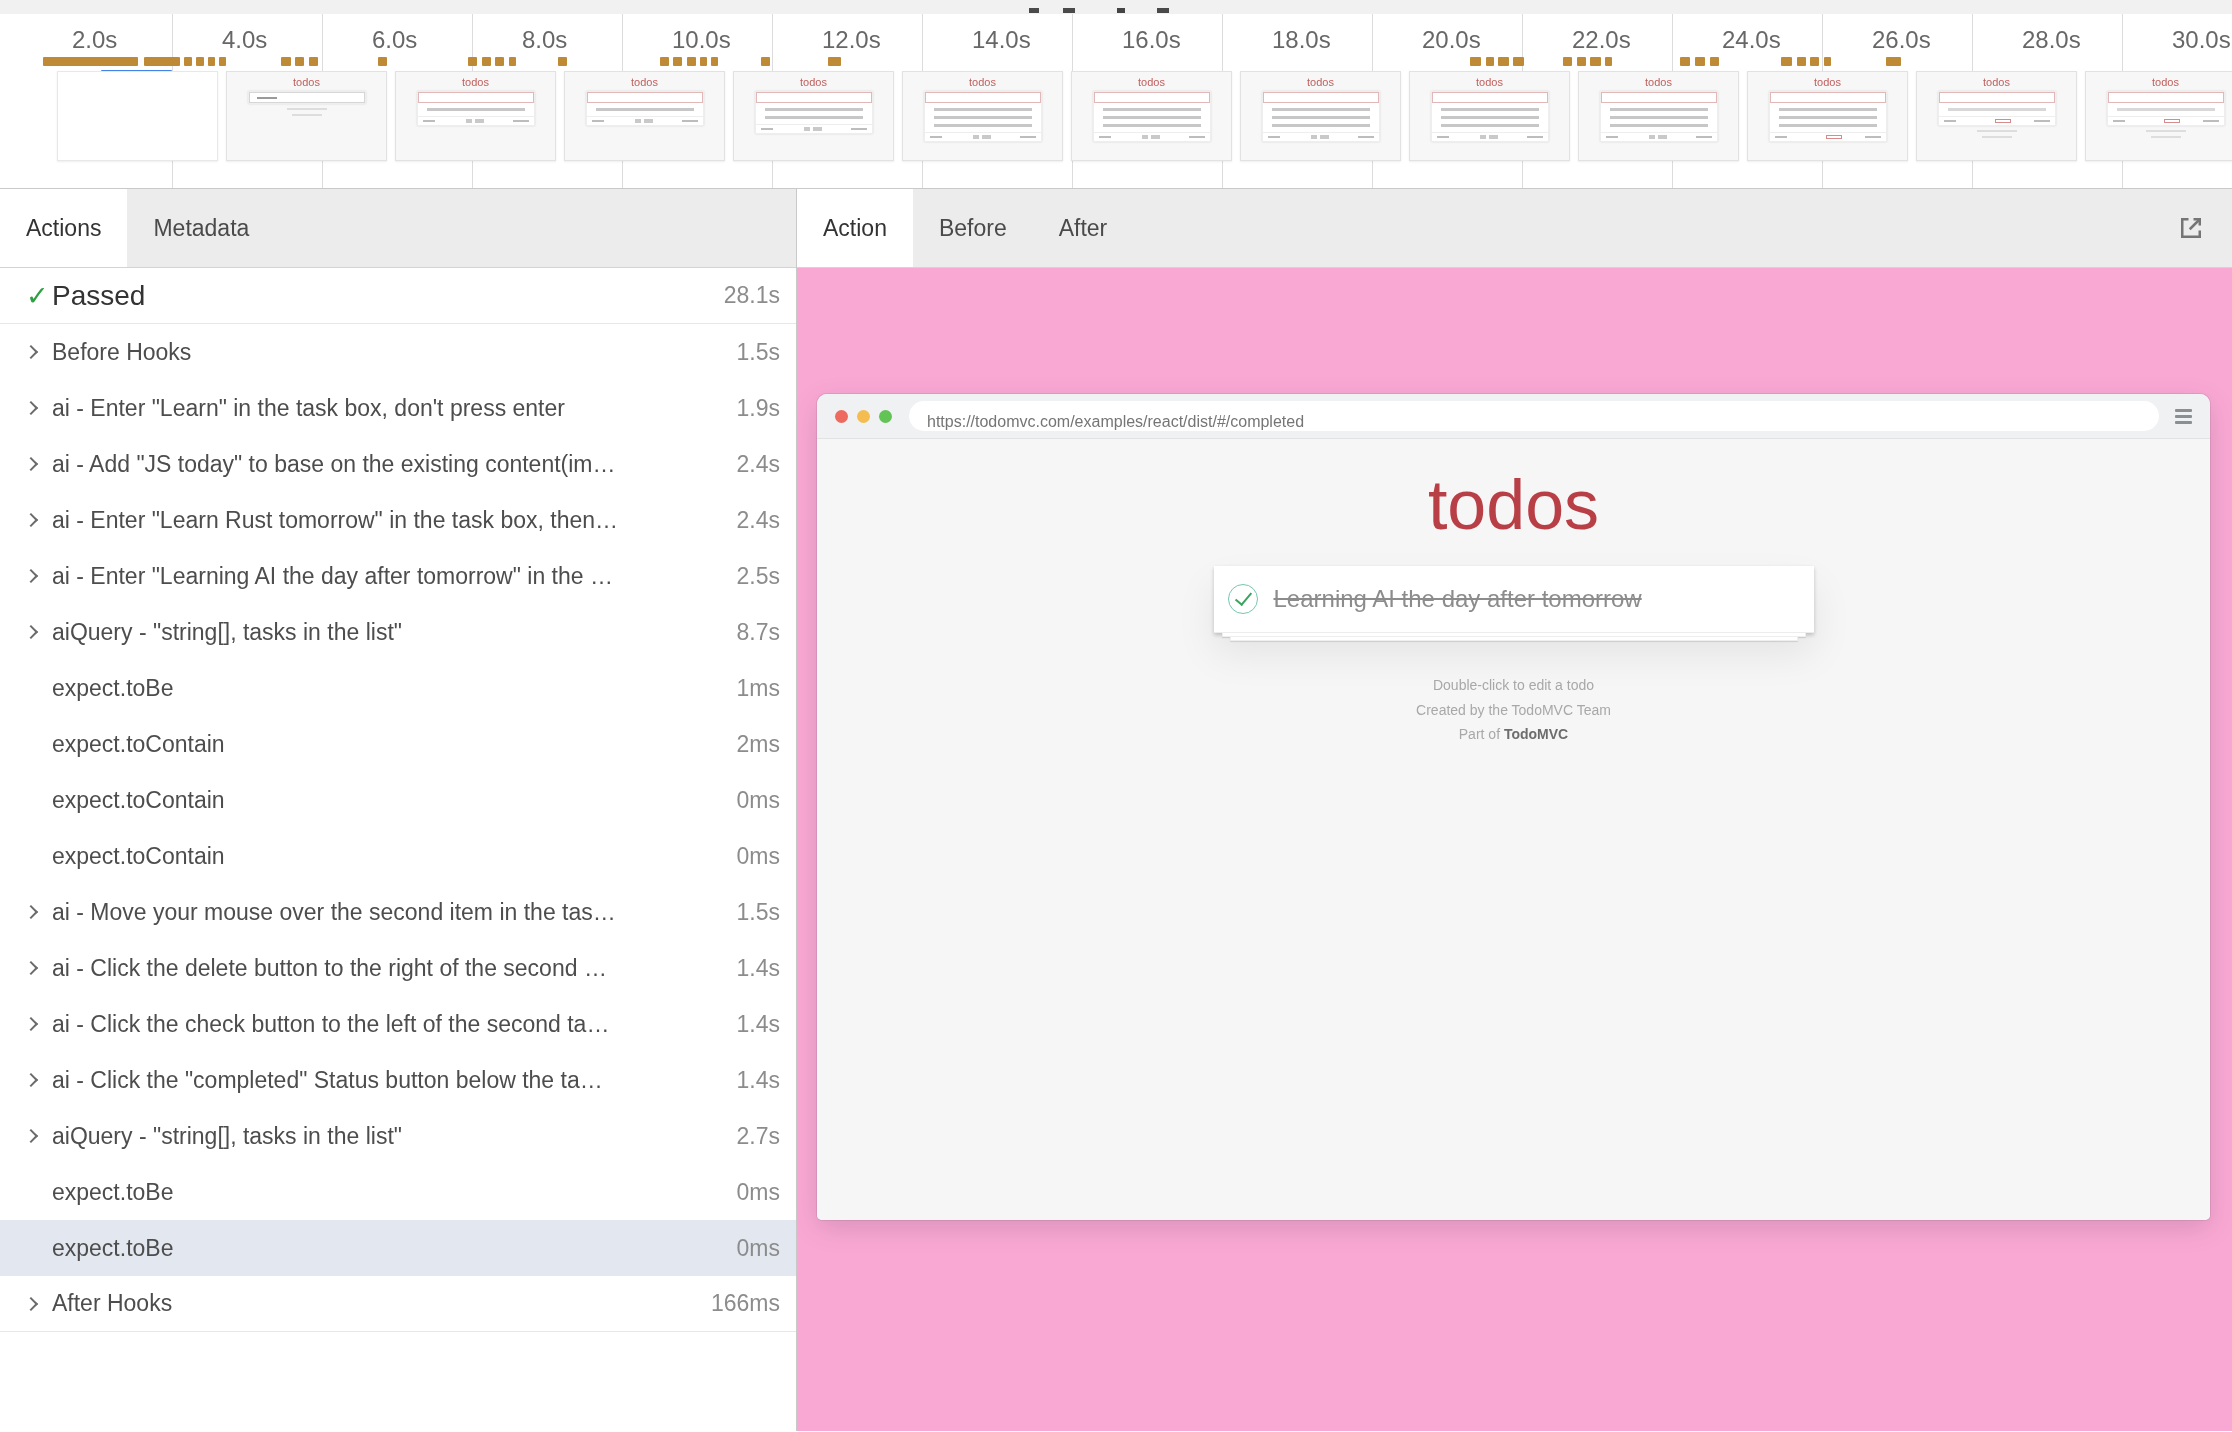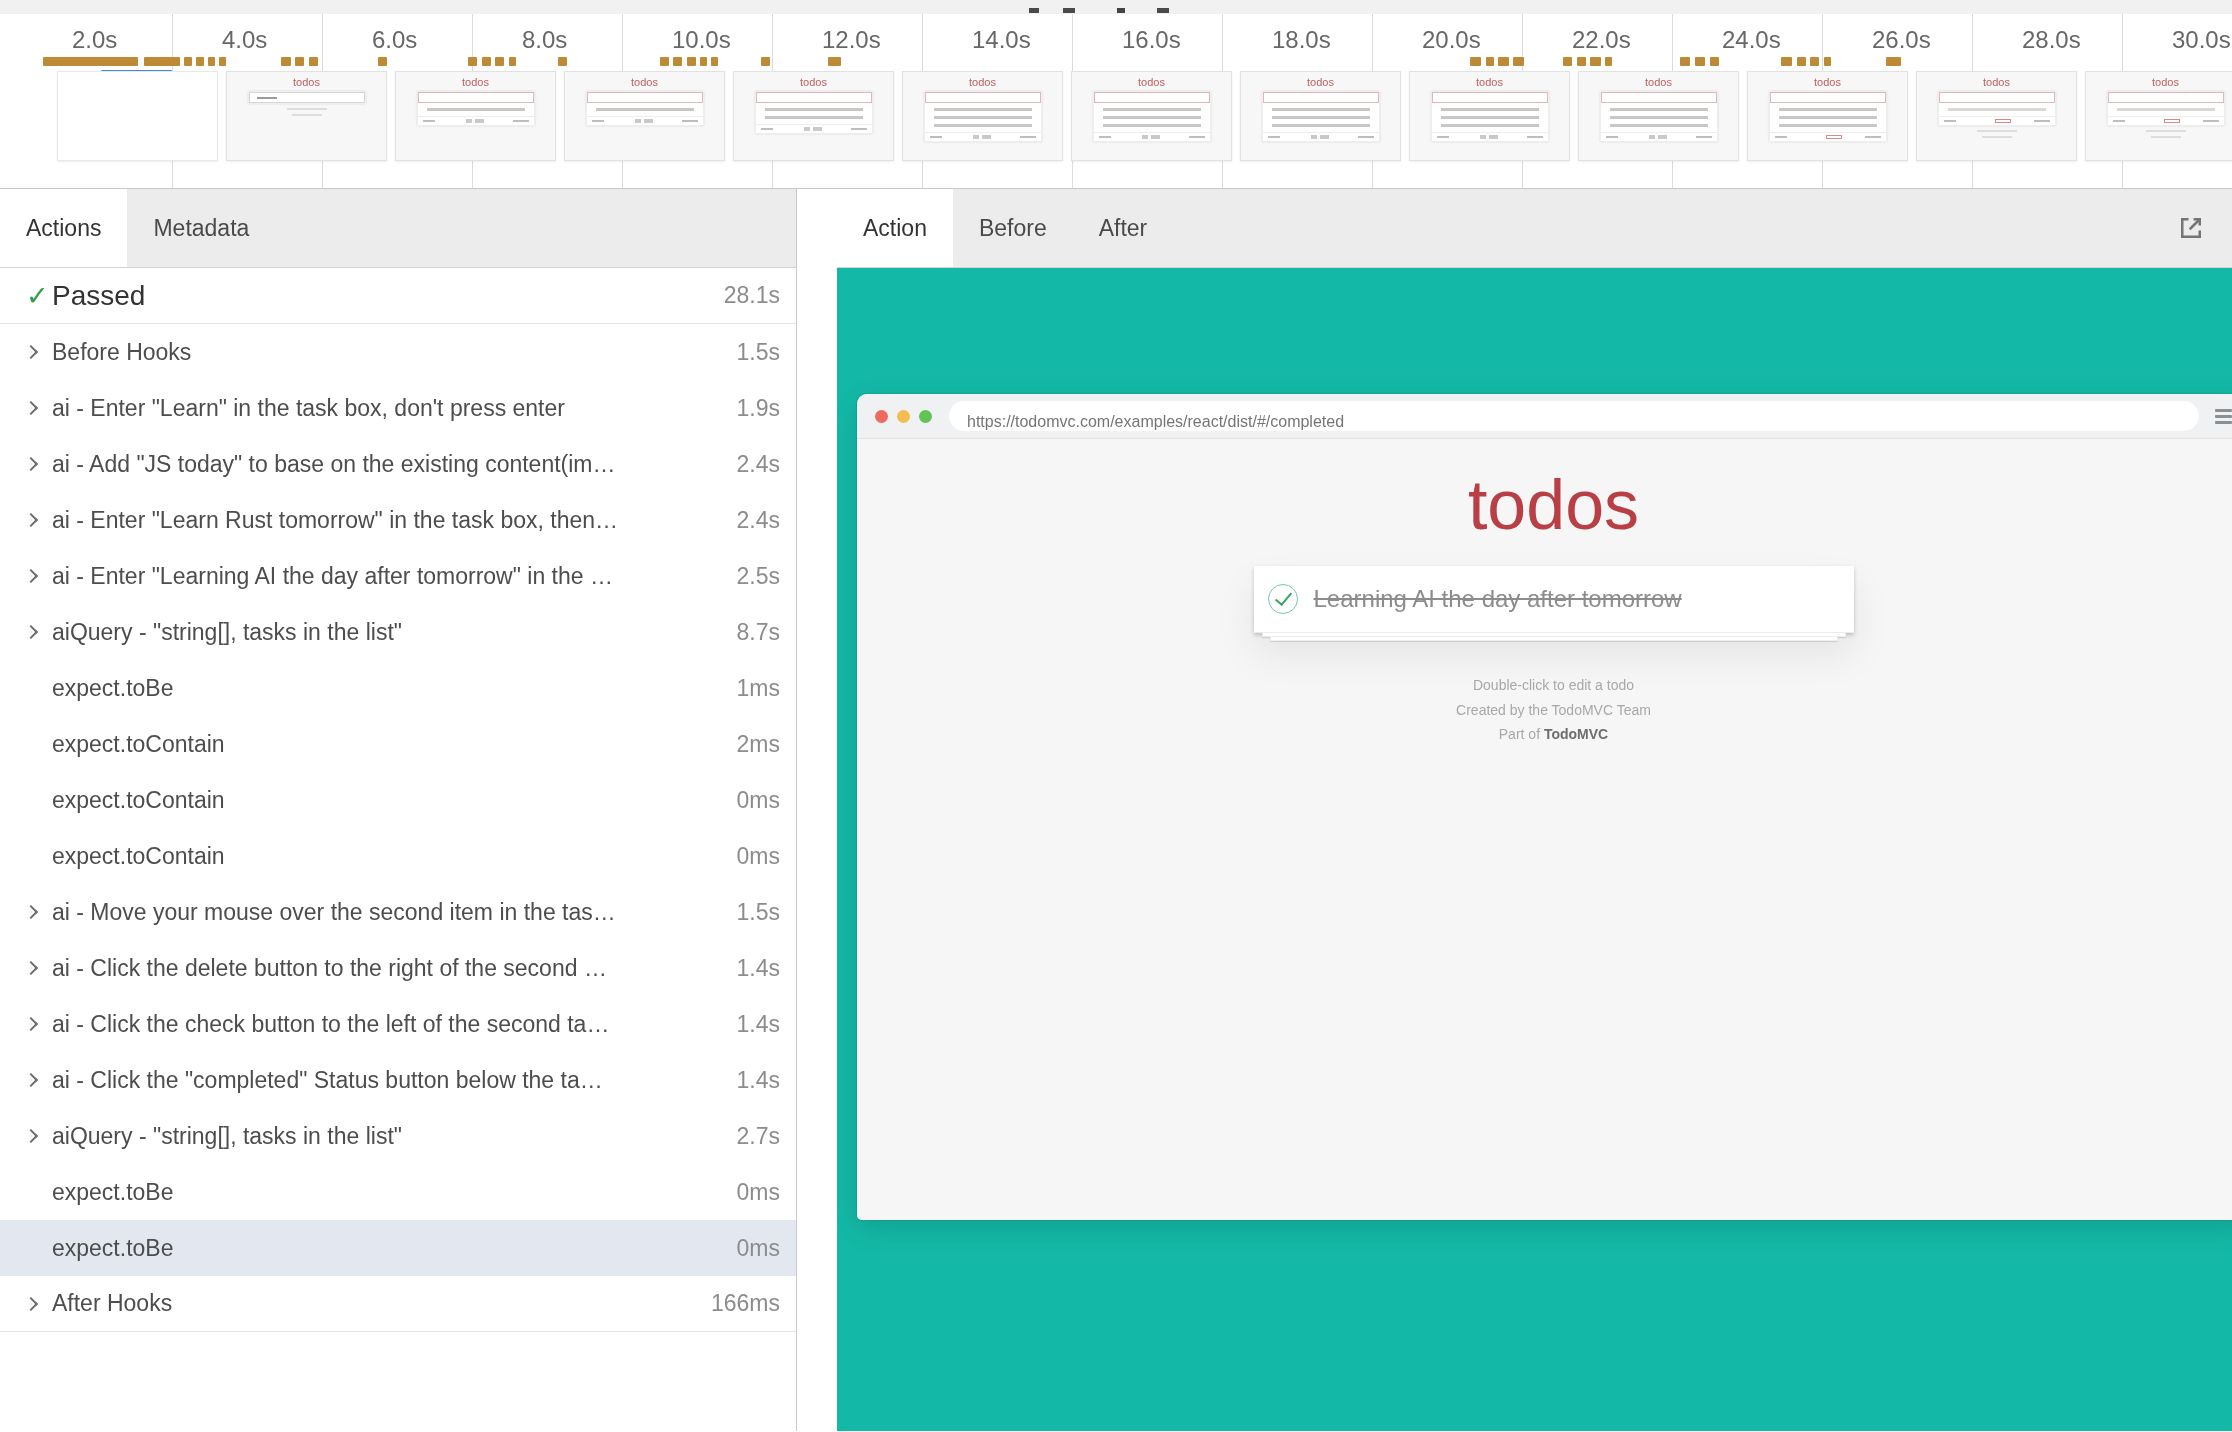--- a/index.html
+++ b/index.html
@@ -32,24 +32,24 @@
   .mini-footer { height:9px; border-top:1px solid #eee; position:relative; }
   .mf-left { position:absolute; left:5px; top:3px; width:12px; height:2px; background:#bdbdbd; }
   .mf-mid { position:absolute; left:48px; top:2px; width:26px; height:4px; background:
     linear-gradient(90deg,#c9c9c9 0 6px,transparent 6px 9px,#c9c9c9 9px 18px,transparent 18px 100%); }
   .mf-mid.red { border:1px solid #d98a8a; background:none; width:16px; left:56px; }
   .mf-right { position:absolute; right:5px; top:3px; width:16px; height:2px; background:#bdbdbd; }
   .mini-info { width:40px; height:2px; background:#ddd; margin:4px auto 0; }
   .mini-info.short { width:30px; }
 
   
-  .main { display:flex; height:1242px;gap:40px; }
+  .main { display:flex; height:1242px; }
   .left-panel { width:797px; flex:none; background:#fff; border-right:1px solid #c9c9c9;
     display:flex; flex-direction:column; }
-  .right-panel { flex:1; background:#14b8a6; position:relative; display:flex; flex-direction:column; }
+  .right-panel { flex:1; background:#f9a8d4; position:relative; display:flex; flex-direction:column; }
 
   .tabbar { height:79px; flex:none; background:#ececec; border-bottom:1px solid #d4d4d4;
     display:flex; align-items:stretch; }
   .tab { padding:0 26px; line-height:78px; font-size:23px; color:#4a4a4a; cursor:default; }
   .tab.active { background:#fff; color:#333; }
   .tabbar .spacer { flex:1; }
   .ext-link { align-self:center; margin-right:26px; }
 
   
   .action-list { flex:1; overflow:hidden; }

